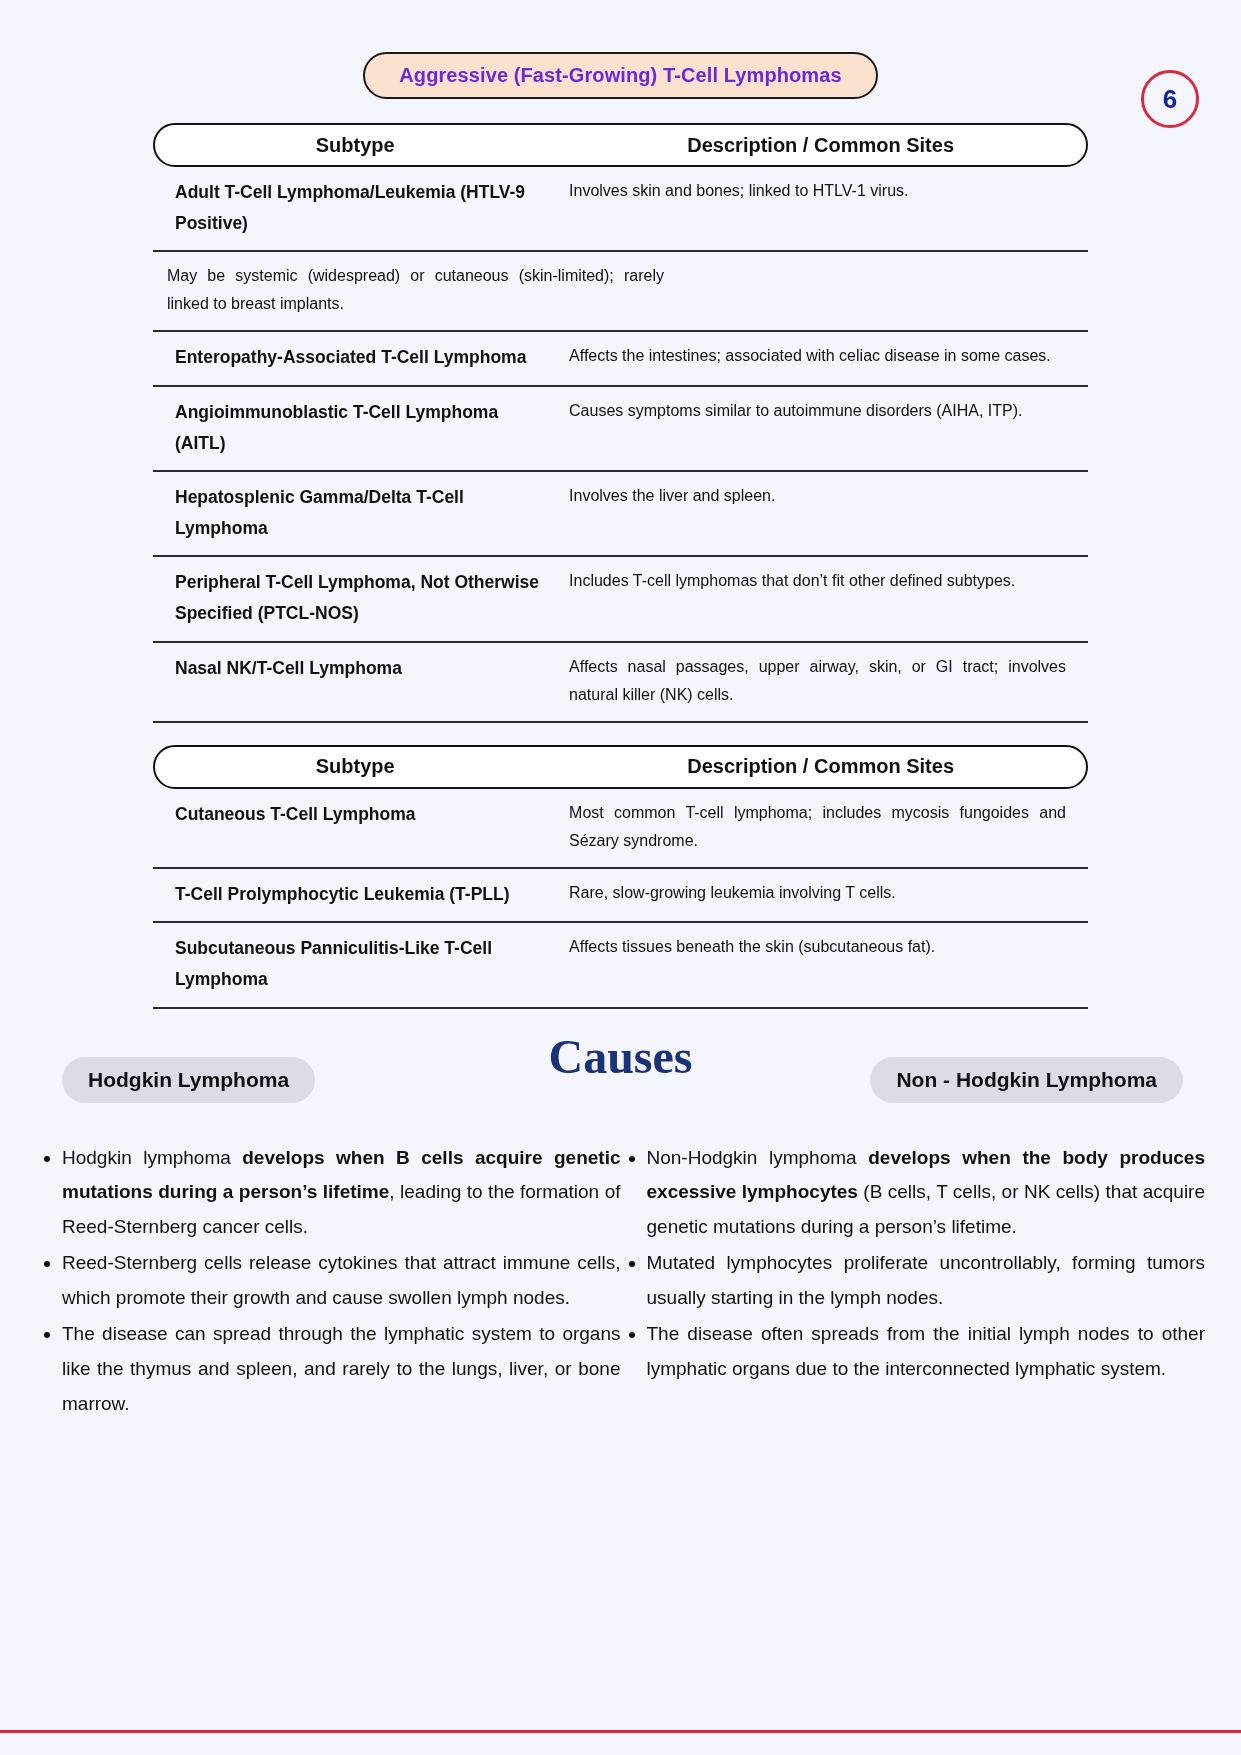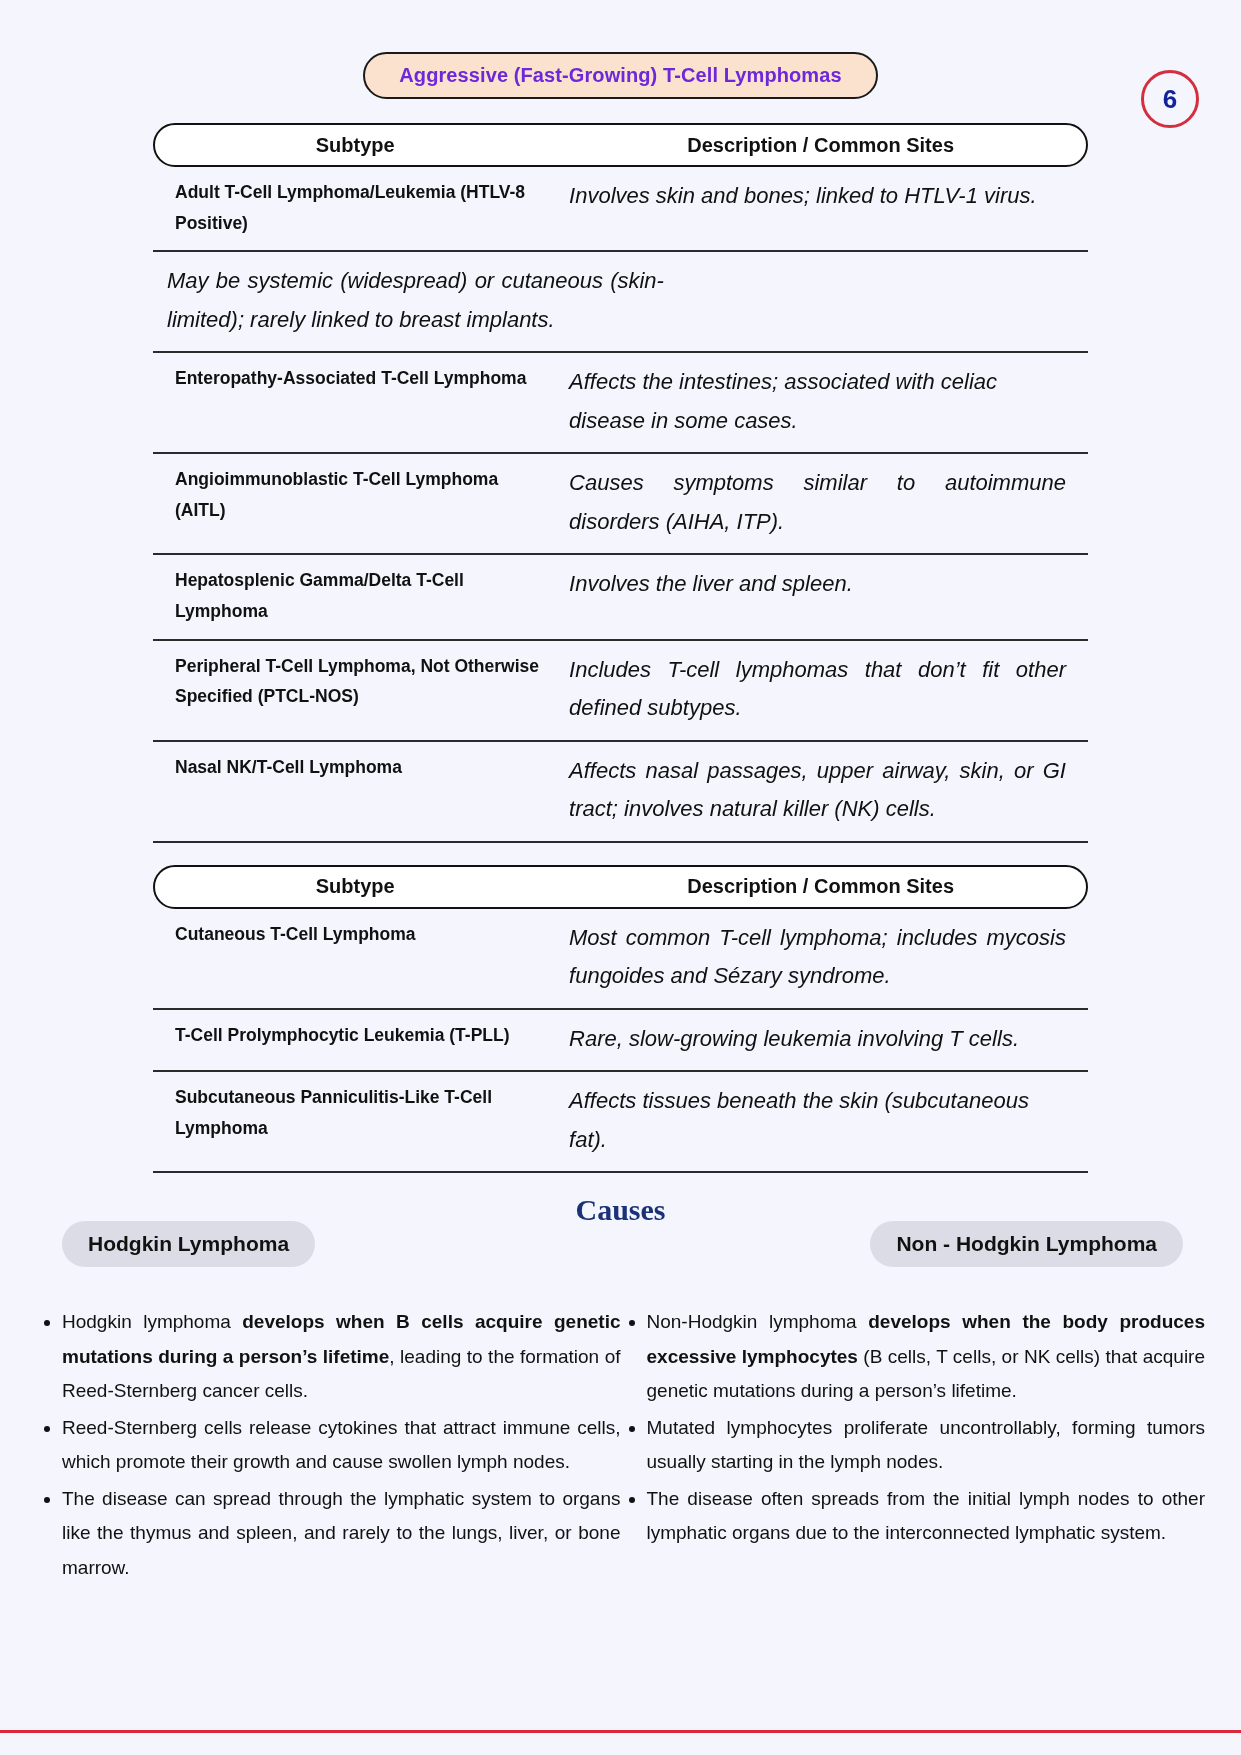--- a/index.html
+++ b/index.html
@@ -63,41 +63,40 @@
   }
   .trow .c1 {
     width: 43%;
     font-weight: bold;
     font-size: 17.5px;
     line-height: 1.75;
     padding: 0 14px 0 22px;
   }
   .trow .c2 {
     width: 57%;
-    font-size: 22px;
+    font-size: 16px;
     line-height: 1.75;
     padding: 0 22px 0 14px;
     text-align: justify;
     text-justify: inter-word;
-    font-style: italic;
   }
   .trow .c2.nojust { text-align: left; }
 
   
   .causes-row {
     position: relative;
     margin-top: 26px;
     height: 66px;
   }
   .causes-title {
     position: absolute; left: 0; right: 0; top: -6px;
     text-align: center;
     font-family: "Liberation Serif", serif;
     font-weight: bold;
-    font-size: 30px;
+    font-size: 48px;
     color: #1a3278;
   }
   .grey-pill {
     display: inline-block;
     background: #dcdce6;
     border-radius: 30px;
     padding: 11px 26px;
     font-weight: bold;
     font-size: 21px;
     color: #111;
@@ -135,21 +134,21 @@
   <div class="pill-wrap first">
     <div class="section-pill">Aggressive (Fast-Growing) T-Cell Lymphomas</div>
   </div>
 
   <div class="tbl t1">
     <div class="thead">
       <div class="c1">Subtype</div>
       <div class="c2">Description / Common Sites</div>
     </div>
     <div class="trow">
-      <div class="c1">Adult T-Cell Lymphoma/Leukemia (HTLV-8 Positive)</div>
+      <div class="c1">Adult T-Cell Lymphoma/Leukemia (HTLV-9 Positive)</div>
       <div class="c2 nojust">Involves skin and bones; linked to HTLV-1 virus.</div>
     </div>
     <div class="trow">
       <div class="c2">May be systemic (widespread) or cutaneous (skin-limited); rarely linked to breast implants.</div>
     </div>
     <div class="trow">
       <div class="c1">Enteropathy-Associated T-Cell Lymphoma</div>
       <div class="c2 nojust">Affects the intestines; associated with celiac disease in some cases.</div>
     </div>
     <div class="trow">

